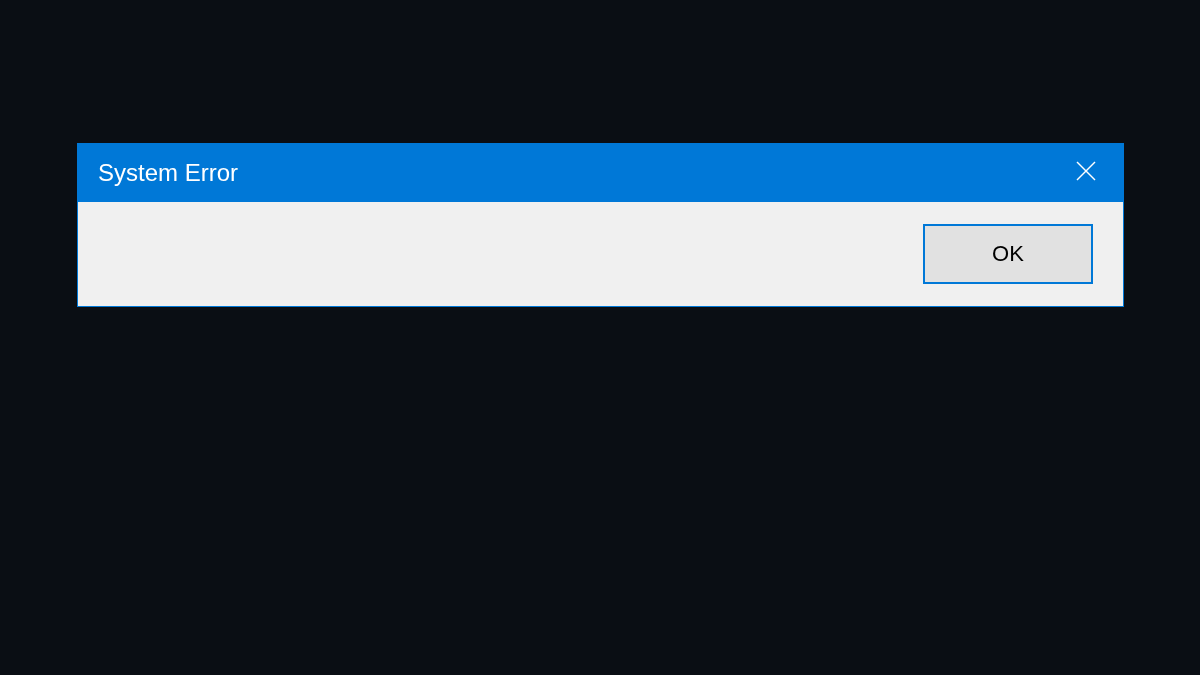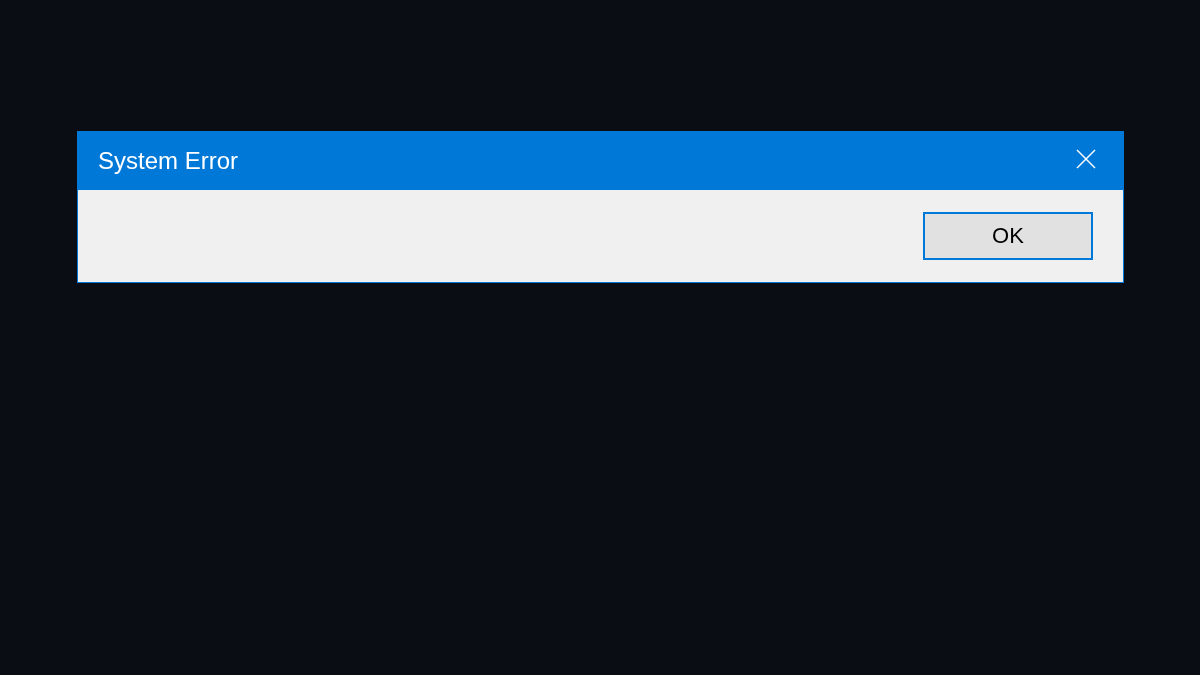--- a/index.html
+++ b/index.html
@@ -11,21 +11,21 @@
       width: 1200px;
       height: 675px;
       background: #0a0e14;
       font-family: "Segoe UI", Tahoma, sans-serif;
       position: relative;
       overflow: hidden;
     }
     .dialog {
       position: absolute;
       left: 77px;
-      top: 131px;
+      top: 143px;
       width: 1047px;
       border: 1px solid #0078d7;
       background: #ffffff;
       box-shadow: 0 0 0 0;
     }
     .titlebar {
       height: 58px;
       background: #0078d7;
       display: flex;
       align-items: center;
@@ -74,21 +74,21 @@
     }
     .button-bar {
       background: #f0f0f0;
       padding: 22px 30px;
       display: flex;
       justify-content: flex-end;
       border-top: 0;
     }
     .ok-button {
       min-width: 170px;
-      height: 48px;
+      height: 60px;
       background: #e1e1e1;
       border: 2px solid #0078d7;
       font-size: 22px;
       font-family: inherit;
       color: #000000;
       cursor: pointer;
       display: flex;
       align-items: center;
       justify-content: center;
       padding: 0 20px;

